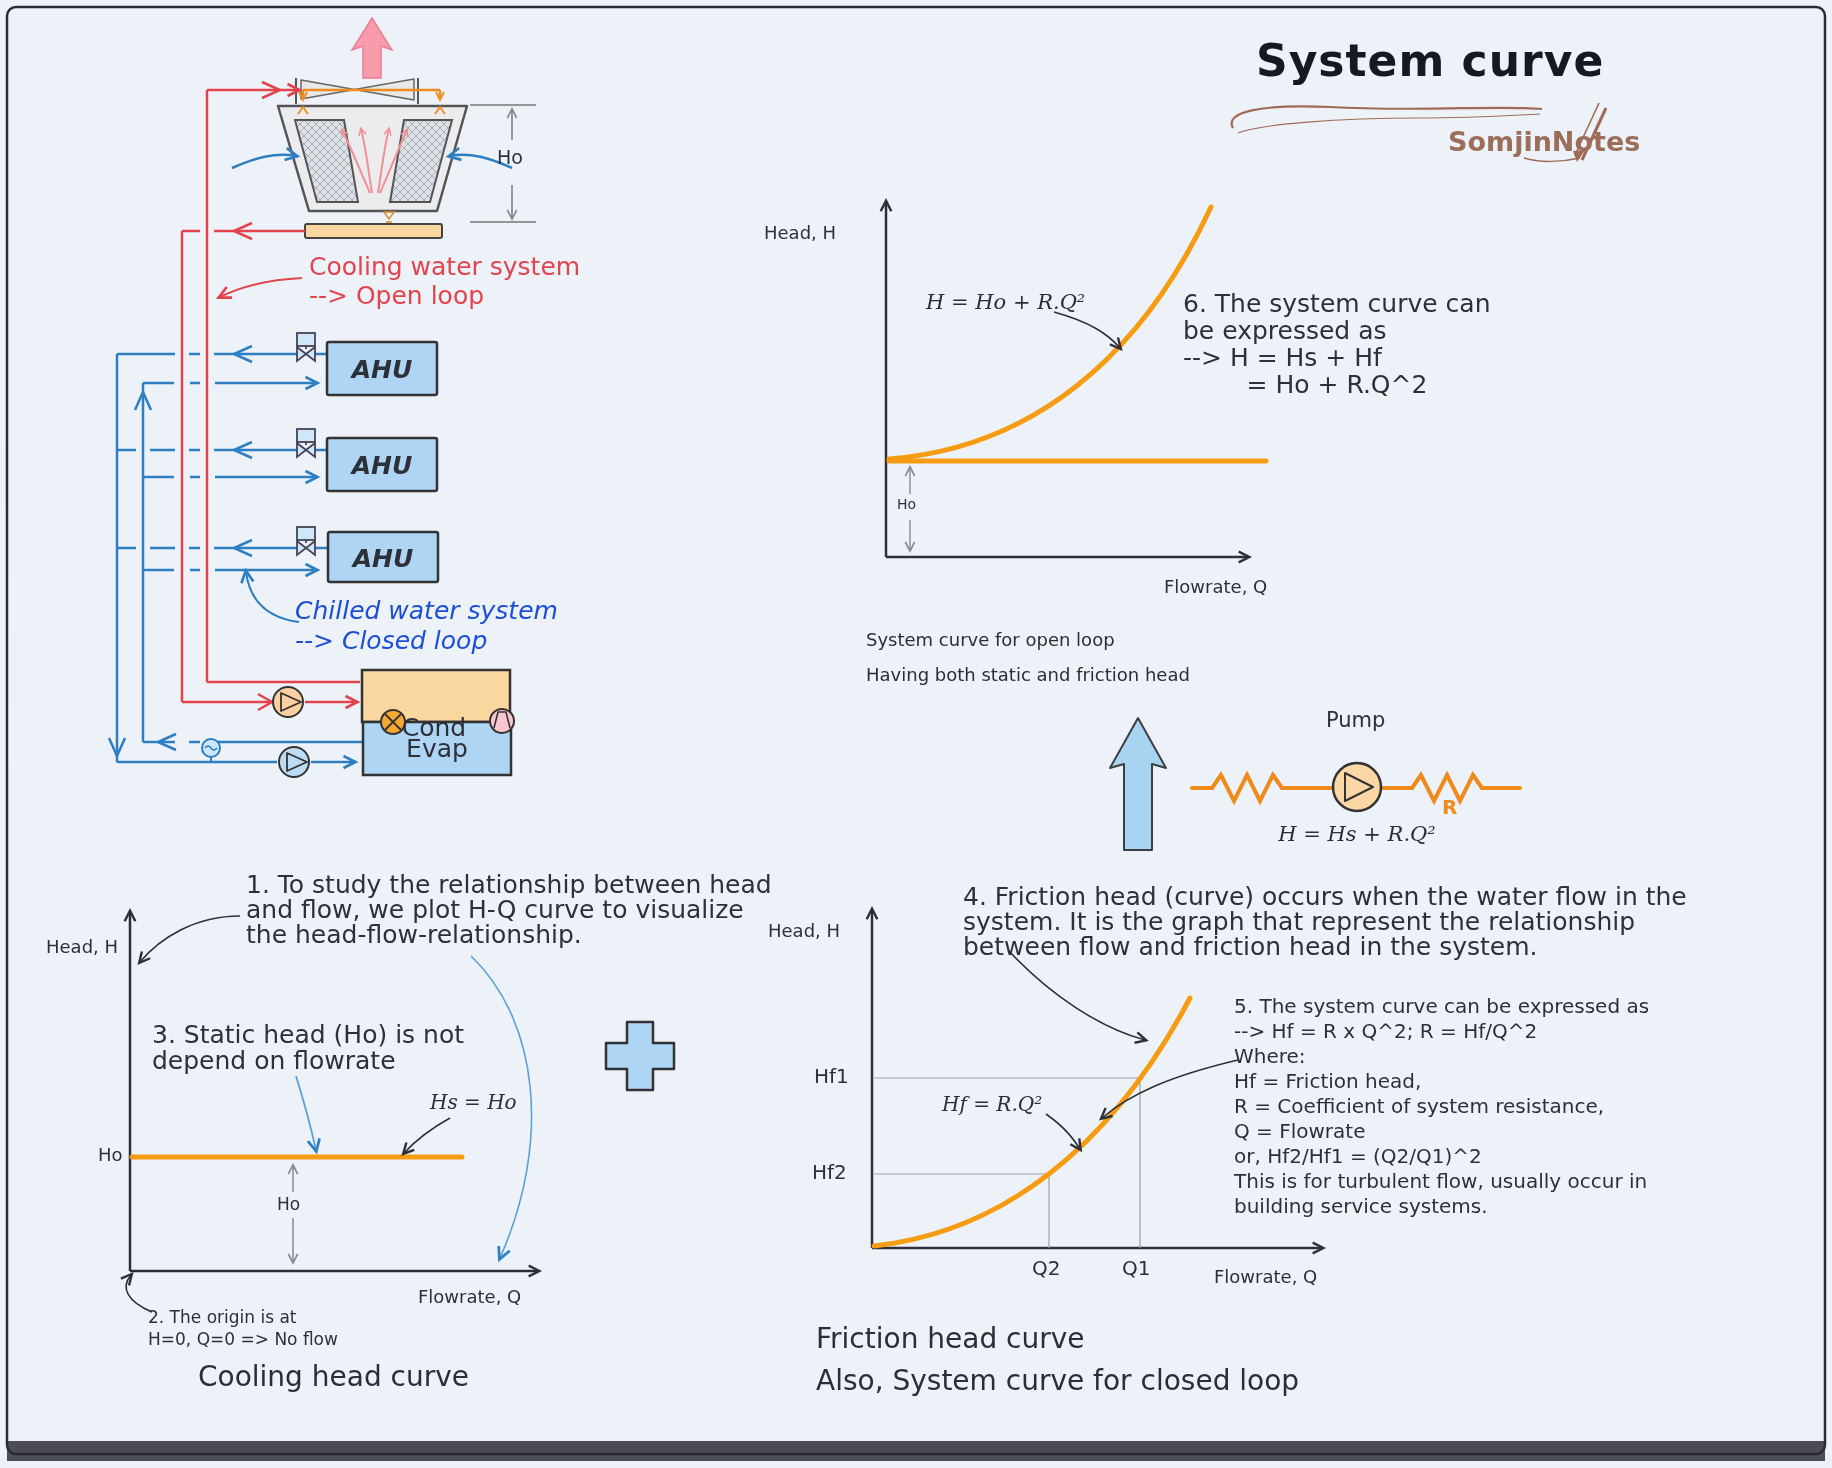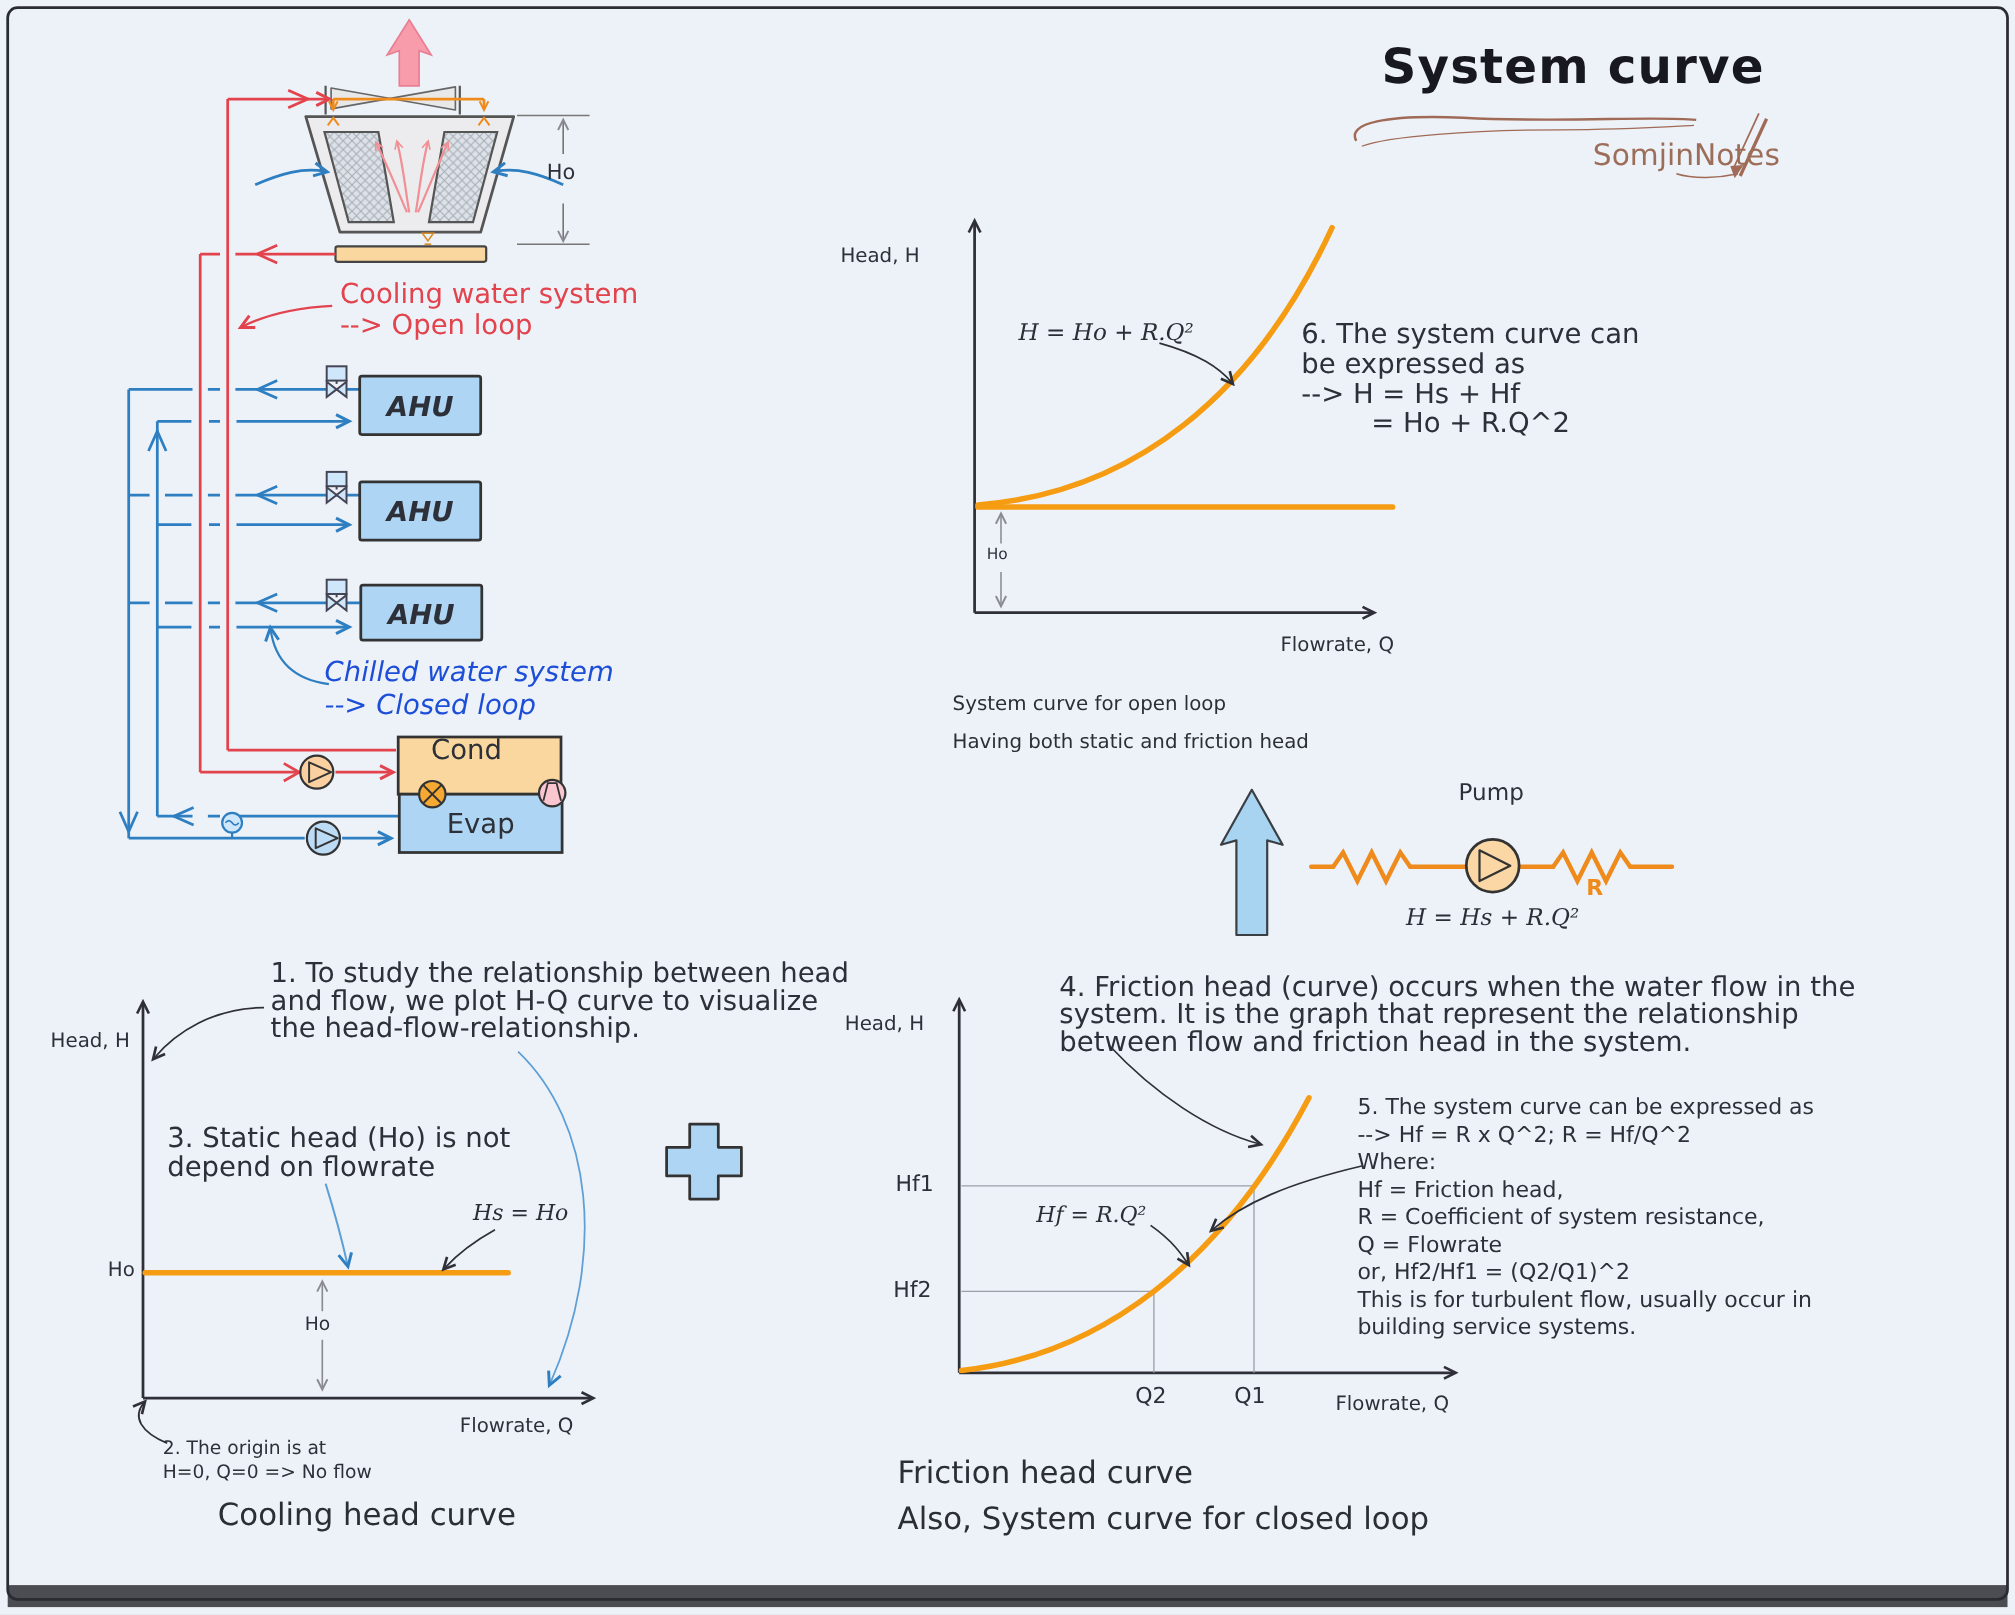--- a/index.html
+++ b/index.html
@@ -7,21 +7,21 @@
         font-family:"DejaVu Sans",sans-serif;}
   svg.art{position:absolute;left:0;top:0;}
   .lbl{position:absolute;white-space:pre-wrap;color:#2d3038;line-height:1.22;}
   .red{color:#e2434d;}
   .blue{color:#1d4ed8;font-style:italic;}
   .brown{color:#9c6e59;}
   .orange{color:#ef8b1d;}
   .math{font-family:"DejaVu Serif",serif;font-style:italic;color:#2b2e36;}
   .ctr{text-align:center;}
   .title{font-size:44px;font-weight:600;color:#181820;letter-spacing:1px;}
-  .sig{font-size:27px;font-weight:400;}
+  .sig{font-size:27px;font-weight:700;}
   .cap{font-size:18px;color:#2b2e35;}
   .axis{font-size:18px;}
   .note{font-size:25px;}
   .small{font-size:17px;}
 </style>
 </head>
 <body>
 
 <div class="wrap">
 
@@ -258,21 +258,21 @@
 <div class="lbl sig brown" style="left:1448px;top:126px;">SomjinNotes</div>
 
 <div class="lbl" style="left:497px;top:146px;font-size:19px;">Ho</div>
 <div class="lbl note red" style="left:309px;top:252px;line-height:29px;">Cooling water system
 --&gt; Open loop</div>
 <div class="lbl ctr" style="left:327px;top:355px;width:110px;font-size:25px;font-style:italic;font-weight:600;">AHU</div>
 <div class="lbl ctr" style="left:327px;top:451px;width:110px;font-size:25px;font-style:italic;font-weight:600;">AHU</div>
 <div class="lbl ctr" style="left:328px;top:544px;width:110px;font-size:25px;font-style:italic;font-weight:600;">AHU</div>
 <div class="lbl note blue" style="left:295px;top:596px;line-height:30px;">Chilled water system
 --&gt; Closed loop</div>
-<div class="lbl ctr" style="left:362px;top:667px;width:124px;font-size:25px;">Cond</div>
+<div class="lbl ctr" style="left:362px;top:713px;width:124px;font-size:25px;padding-left:10px;">Cond</div>
 <div class="lbl ctr" style="left:363px;top:734px;width:148px;font-size:25px;">Evap</div>
 
 <div class="lbl axis" style="left:764px;top:222px;">Head, H</div>
 <div class="lbl math" style="left:926px;top:290px;font-size:21px;">H = Ho + R.Q²</div>
 <div class="lbl note" style="left:1183px;top:290px;line-height:27px;">6. The system curve can
 be expressed as
 --&gt; H = Hs + Hf
         = Ho + R.Q^2</div>
 <div class="lbl" style="left:897px;top:496px;font-size:14px;">Ho</div>
 <div class="lbl axis" style="left:1164px;top:576px;">Flowrate, Q</div>

